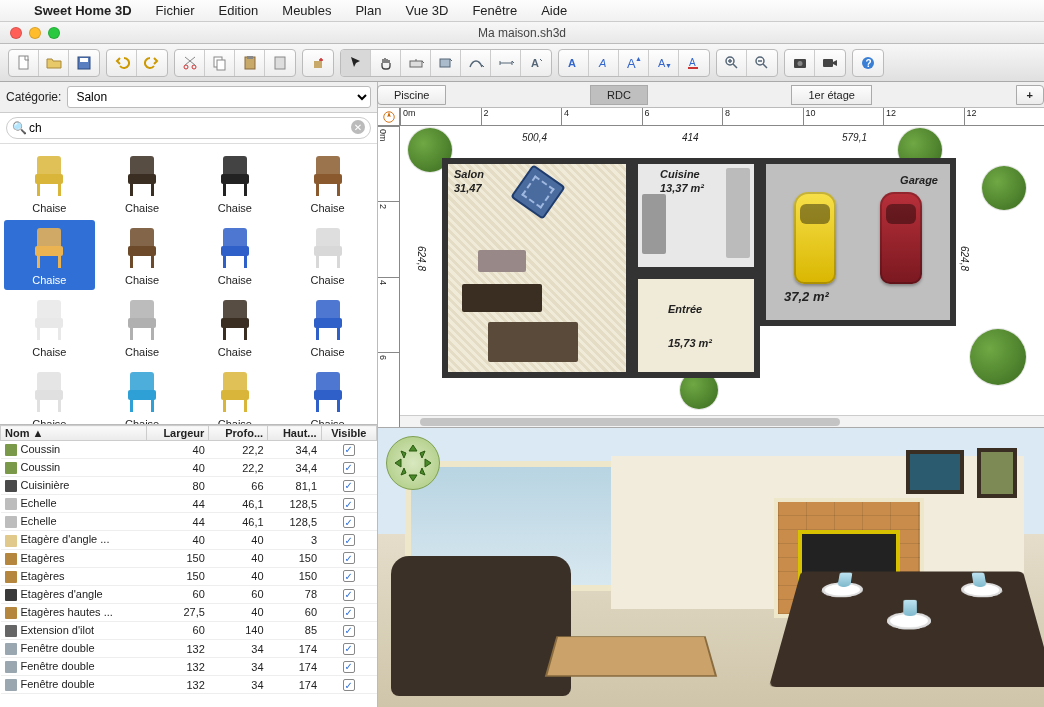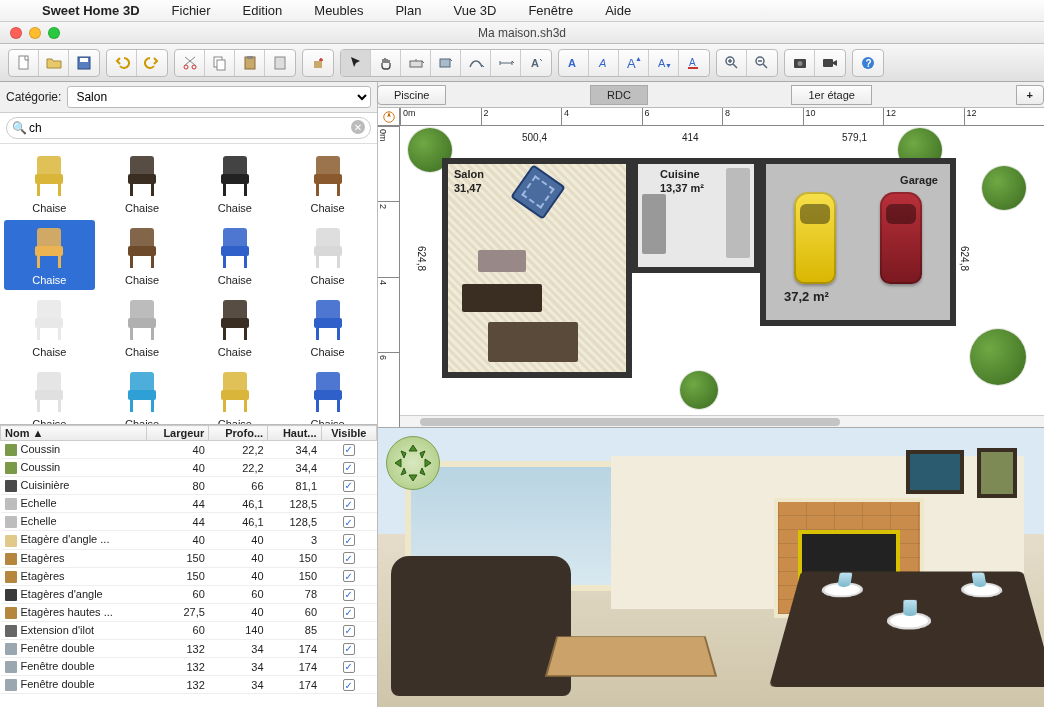--- a/index.html
+++ b/index.html
@@ -1,19 +1,19 @@
 <!DOCTYPE html>
 <html><head>
 <meta charset="utf-8">
 <style>
 * { box-sizing: border-box; margin: 0; padding: 0; font-family: -apple-system, "Helvetica Neue", Arial, sans-serif; }
 body { background: #ececec; font-size: 12px; color: #222; width: 1044px; height: 707px; overflow: hidden; }
 
 
-.menubar { height: 22px; background: linear-gradient(#fdfdfd,#f1f1f1); display: flex; align-items: center; padding: 8px 10px; gap: 32px; border-bottom: 1px solid #ccc; font-size: 13px; }
+.menubar { height: 22px; background: linear-gradient(#fdfdfd,#f1f1f1); display: flex; align-items: center; padding: 8px 10px; gap: 24px; border-bottom: 1px solid #ccc; font-size: 13px; }
 .menubar .apple { font-size: 14px; }
 .menubar .appname { font-weight: 600; }
 
 
 .titlebar { height: 22px; background: linear-gradient(#f7f7f7,#e8e8e8); display: flex; align-items: center; border-bottom: 1px solid #bbb; position: relative; }
 .traffic { display: flex; gap: 7px; position: absolute; left: 10px; }
 .dot { width: 12px; height: 12px; border-radius: 50%; border: 0.5px solid rgba(0,0,0,.15); }
 .dot.red { background: #ff5f57; } .dot.yel { background: #ffbd2e; } .dot.grn { background: #28c940; }
 .title { margin: 0 auto; font-size: 12px; color: #444; }
 
@@ -70,21 +70,21 @@
 .tab.plus { border-radius: 0 4px 4px 0; font-weight: bold; padding: 3px 10px; }
 
 .plan { flex: 0 0 320px; background: #fff; position: relative; overflow: hidden; border-bottom: 1px solid #aaa; }
 .ruler-h { position: absolute; top: 0; left: 22px; right: 0; height: 18px; background: #fff; border-bottom: 1px solid #888; display: flex; font-size: 9px; }
 .ruler-h .tick { flex: 1; border-left: 1px solid #888; padding-left: 2px; }
 .ruler-v { position: absolute; top: 18px; left: 0; width: 22px; bottom: 0; background: #fff; border-right: 1px solid #888; display: flex; flex-direction: column; font-size: 9px; }
 .ruler-v .tick { flex: 1; border-top: 1px solid #888; padding-top: 2px; writing-mode: vertical-lr; }
 .corner { position: absolute; top: 0; left: 0; width: 22px; height: 18px; background: #fff; border-right: 1px solid #888; border-bottom: 1px solid #888; display: flex; align-items: center; justify-content: center; }
 .corner svg { width: 14px; height: 14px; }
 
-.floorplan { position: absolute; top: 18px; left: 22px; right: 12px; bottom: 12px; background: #7dd3fc; }
+.floorplan { position: absolute; top: 18px; left: 22px; right: 12px; bottom: 12px; background: #7dd3fc; font-style: italic; }
 .grass { position: absolute; inset: 0; background: #fff; }
 .bush { position: absolute; width: 44px; height: 44px; border-radius: 50%; background: radial-gradient(circle at 35% 35%, #6fa844, #3b6b1f); box-shadow: 0 0 0 1px rgba(0,0,0,.1); }
 .room { position: absolute; border: 6px solid #333; background: #f7f3e8; }
 .room.hatch { background: repeating-linear-gradient(45deg, #f0ead8, #f0ead8 3px, #e4dcc4 3px, #e4dcc4 6px); }
 .rlabel { position: absolute; font-size: 11px; font-weight: 600; }
 .dim { position: absolute; font-size: 10px; background: rgba(255,255,255,.8); padding: 0 2px; }
 .dim.side { writing-mode: vertical-lr; }
 .car { position: absolute; width: 42px; height: 92px; border-radius: 14px 14px 10px 10px; box-shadow: inset 0 0 0 2px rgba(0,0,0,.2), 0 2px 3px rgba(0,0,0,.3); }
 .car.y { background: linear-gradient(#f7e04a,#d9b600); }
 .car.r { background: linear-gradient(#b8303a,#7a1820); }
@@ -680,20 +680,24 @@
           <div class="furnbox" style="left:40px;bottom:10px;width:90px;height:40px;background:#5a4a3a"></div>
         </div>
 
         <div class="room" style="left:232px;top:32px;width:128px;height:115px;background:#e8e8e8">
           <div class="rlabel" style="top:4px;left:22px">Cuisine</div>
           <div class="rlabel" style="top:18px;left:22px">13,37 m²</div>
           <div class="furnbox" style="right:4px;top:4px;width:24px;height:90px;background:#bbb"></div>
           <div class="furnbox" style="left:4px;top:30px;width:24px;height:60px;background:#999"></div>
         </div>
 
+        <div class="room" style="left:232px;top:147px;width:128px;height:105px;background:#f0ead8">
+          <div class="rlabel" style="top:24px;left:30px">Entrée</div>
+          <div class="rlabel" style="top:58px;left:30px">15,73 m²</div>
+        </div>
 
         <div class="room" style="left:360px;top:32px;width:196px;height:168px;background:#bfbfbf">
           <div class="rlabel" style="top:10px;right:12px">Garage</div>
           <div class="rlabel" style="bottom:16px;left:18px;font-size:13px">37,2 m²</div>
           <div class="car y" style="left:28px;top:28px"></div>
           <div class="car r" style="right:28px;top:28px"></div>
         </div>
       </div>
       <div class="scroll-h">
           <div class="thumb"></div>

